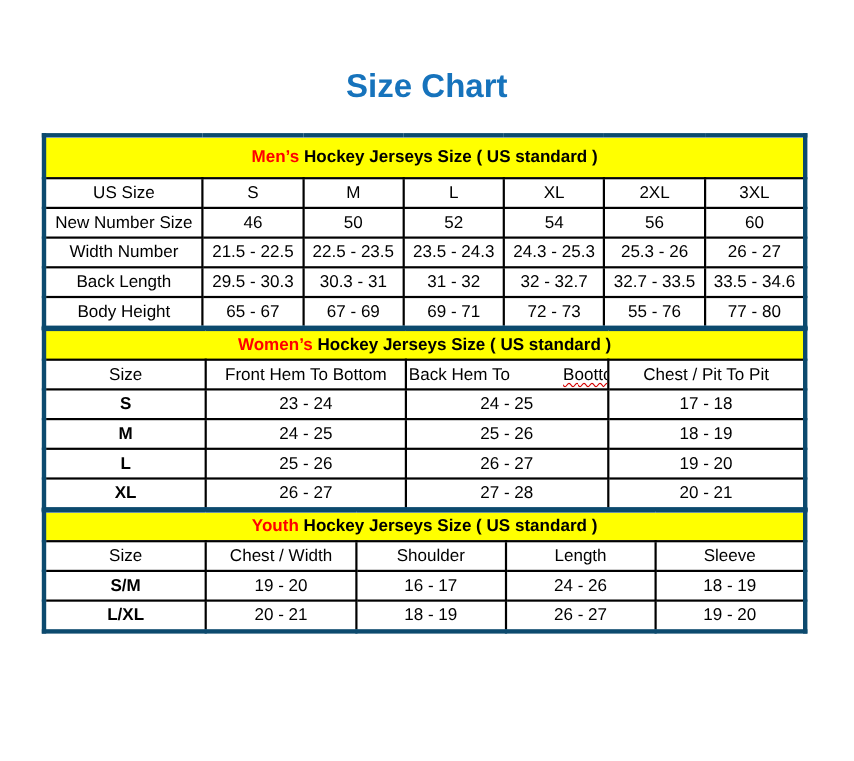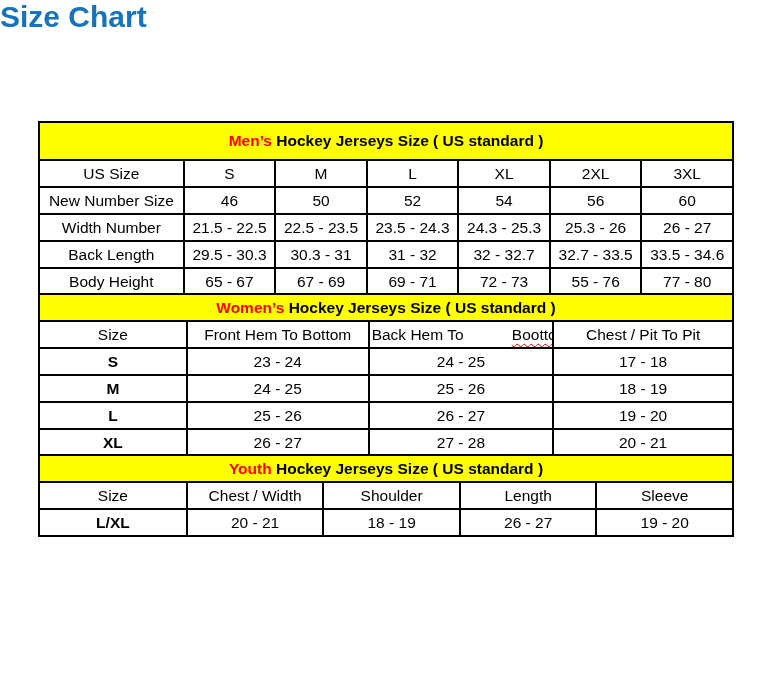--- a/index.html
+++ b/index.html
@@ -7,37 +7,39 @@
     position: relative;
     width: 776px;
     height: 692px;
     background: #ffffff;
     font-family: "Liberation Sans", "DejaVu Sans", sans-serif;
     color: #000000;
     overflow: hidden;
   }
   .page-title {
     margin: 0;
+    padding-top: 62px;
+    text-align: center;
     font-size: 30px;
     line-height: 1.15;
     font-weight: bold;
     color: #1673BC;
     letter-spacing: 0px;
   }
   .tables-wrap {
     position: absolute;
     left: 38px;
     top: 121px;
     width: 696px;
   }
   table.sz {
     border-collapse: collapse;
     table-layout: fixed;
     width: 696px;
-    border: 2px solid #0c4a6e;
+    border: 4px solid #0c4a6e;
   }
   table.sz + table.sz { margin-top: -3px; }
   table.sz td {
     border: 2px solid #000000;
     text-align: center;
     vertical-align: middle;
     padding: 0 2px;
     font-size: 15.5px;
     height: 25px;
     overflow: hidden;
@@ -183,20 +185,27 @@
         <td colspan="5" class="banner"><span class="accent">Youth</span><span> Hockey Jerseys Size ( US standard )</span></td>
       </tr>
       <tr class="head">
         <td>Size</td>
         <td>Chest / Width</td>
         <td>Shoulder</td>
         <td>Length</td>
         <td>Sleeve</td>
       </tr>
       <tr>
+        <td class="lab-bold">S/M</td>
+        <td>19 - 20</td>
+        <td>16 - 17</td>
+        <td>24 - 26</td>
+        <td>18 - 19</td>
+      </tr>
+      <tr>
         <td class="lab-bold">L/XL</td>
         <td>20 - 21</td>
         <td>18 - 19</td>
         <td>26 - 27</td>
         <td>19 - 20</td>
       </tr>
     </tbody>
       </table>
 
   </div>

